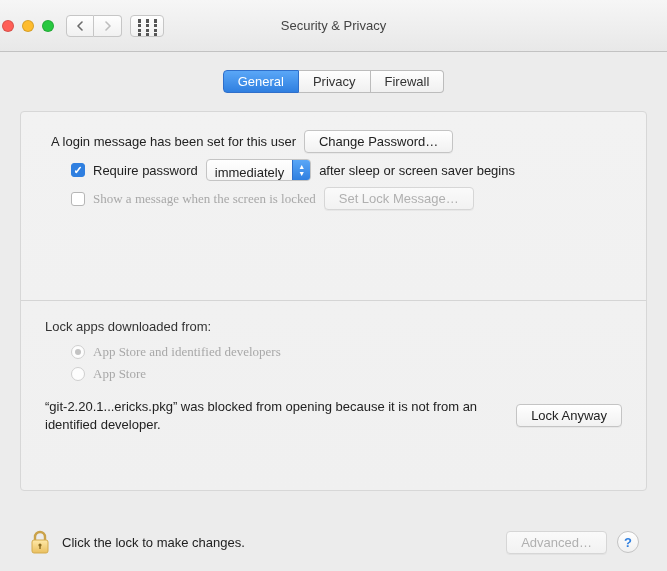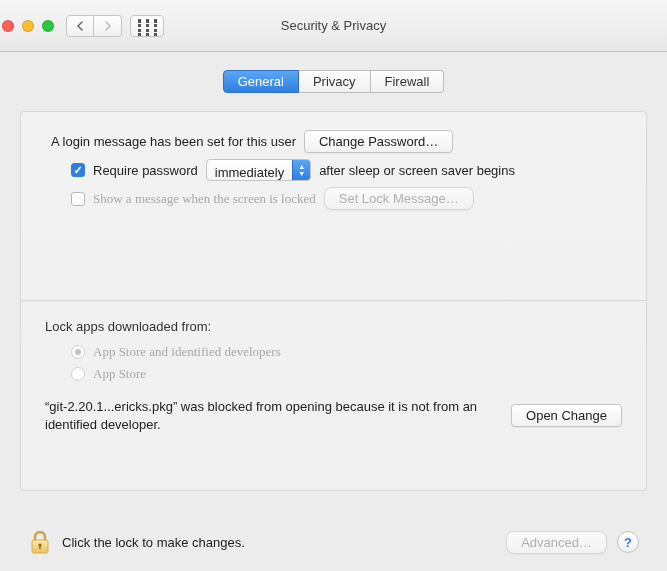--- a/index.html
+++ b/index.html
@@ -80,21 +80,21 @@
   min-height: 380px;
 }
 .row { display:flex; align-items:center; gap:8px; margin-bottom:6px; flex-wrap:wrap;}
 .indent { margin-left: 26px; }
 .btn {
   background: linear-gradient(#ffffff,#f1f1f1);
   border:1px solid #c4c4c4; border-radius:4px;
   padding: 3px 14px; font-size:13px; color:#222;
   box-shadow: 0 1px 0 rgba(0,0,0,0.04);
 }
-.btn.disabled { color:#b0b0b0; border-color:#d6d6d6; background:linear-gradient(#fafafa,#f2f2f2);border-radius:8px; }
+.btn.disabled { color:#b0b0b0; border-color:#d6d6d6; background:linear-gradient(#fafafa,#f2f2f2); }
 .checkbox {
   width:14px; height:14px; border:1px solid #b6b6b6; border-radius:3px; background:#fff;
   display:inline-flex; align-items:center; justify-content:center; flex-shrink:0;
 }
 .checkbox.checked { background:#2f7fe0; border-color:#2f7fe0; }
 .checkbox.checked::after { content:"✓"; color:#fff; font-size:11px; line-height:1; font-weight:bold;}
 .select {
   display:inline-flex; align-items:flex-end; border:1px solid #c4c4c4; border-radius:4px;
   background: linear-gradient(#ffffff,#f4f4f4); height:22px; overflow:hidden;
 }
@@ -199,21 +199,21 @@
       <span class="radio selected"></span>
       <span class="disabled-text">App Store and identified developers</span>
     </div>
     <div class="row indent" style="margin-bottom:4px;">
       <span class="radio"></span>
       <span class="disabled-text">App Store</span>
     </div>
 
     <div class="blocked-row">
       <div class="blocked-text">“git-2.20.1...ericks.pkg” was blocked from opening because it is not from an identified developer.</div>
-      <button class="btn">Open Change</button>
+      <button class="btn">Lock Anyway</button>
     </div>
 
   </div>
 </div>
 
 <div class="footer">
   <span class="lock-icon">
     <svg width="24" height="28" viewBox="0 0 24 28">
       <path d="M7 12 V9 a5 5 0 0 1 10 0 V12" stroke="#caa24a" stroke-width="2.4" fill="none"></path>
       <rect x="4" y="12" width="16" height="13" rx="2" fill="url(#g)" stroke="#d4ab4e"></rect>

